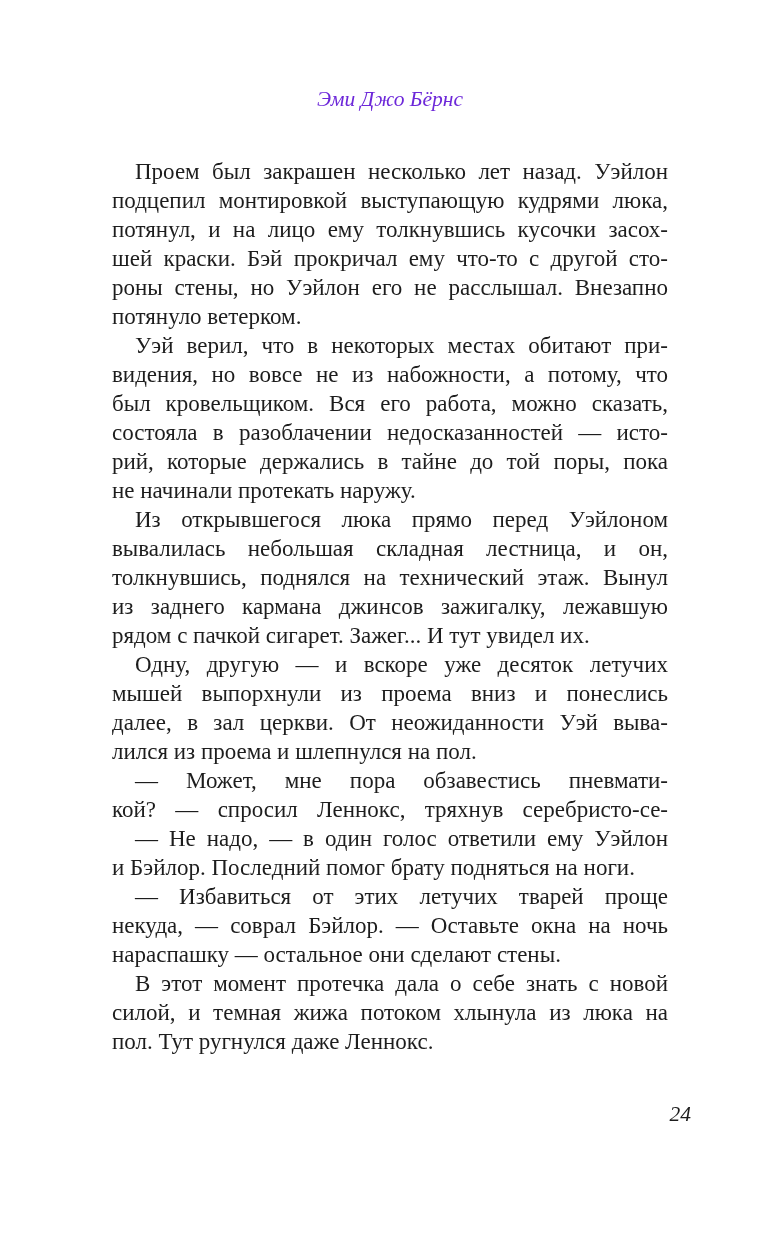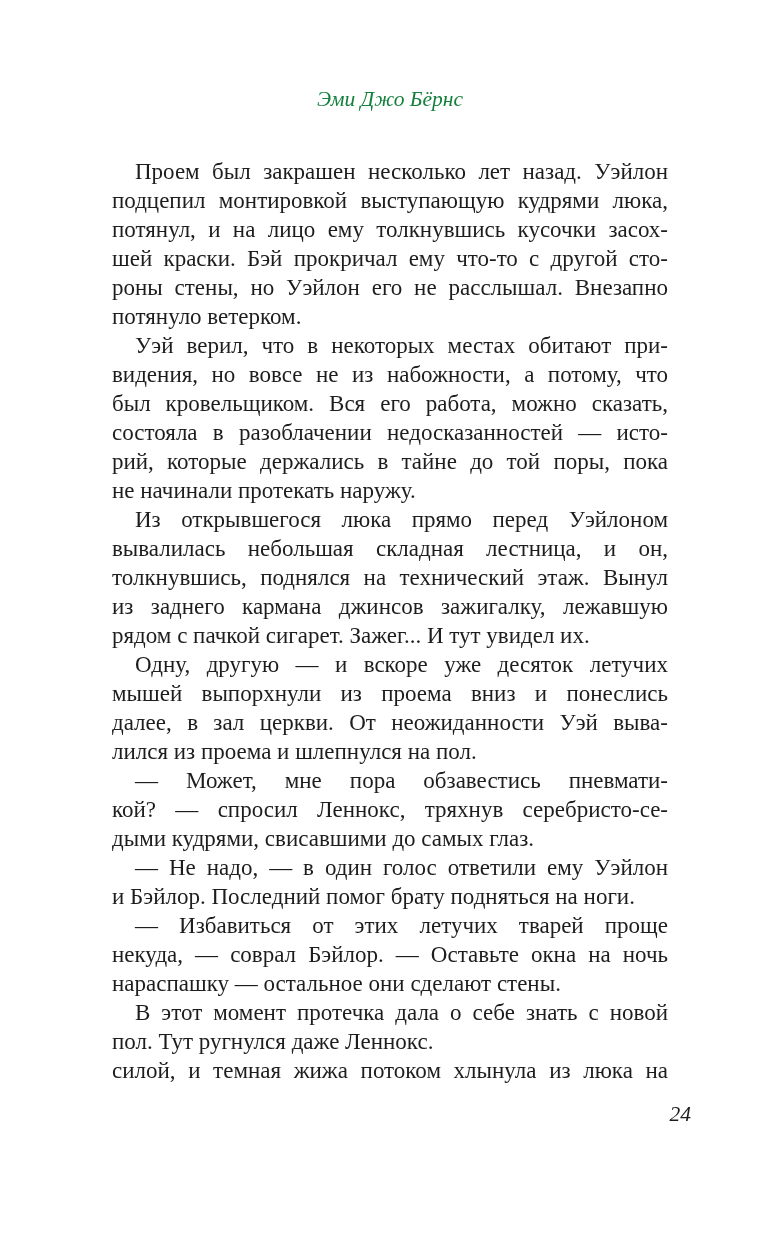--- a/index.html
+++ b/index.html
@@ -18,21 +18,21 @@
   }
   .running-head {
     position: absolute;
     top: 86px;
     left: 112px;
     width: 556px;
     text-align: center;
     font-style: italic;
     font-size: 21.5px;
     line-height: 26px;
-    color: #15803d;
+    color: #6d28d9;
   }
   .body-text {
     position: absolute;
     top: 157px;
     left: 112px;
     width: 556px;
     font-size: 23px;
     line-height: 29px;
   }
   .body-text p {
@@ -103,38 +103,37 @@
     <p>
       <span class="ln j first">Одну, другую — и вскоре уже десяток летучих</span>
       <span class="ln j">мышей выпорхнули из проема вниз и понеслись</span>
       <span class="ln j">далее, в зал церкви. От неожиданности Уэй выва-</span>
       <span class="ln">лился из проема и шлепнулся на пол.</span>
     </p>
 
     <p>
       <span class="ln j first">— Может, мне пора обзавестись пневмати-</span>
       <span class="ln j">кой? — спросил Леннокс, тряхнув серебристо-се-</span>
-      <span class="ln">дыми кудрями, свисавшими до самых глаз.</span>
     </p>
 
     <p>
       <span class="ln j first">— Не надо, — в один голос ответили ему Уэйлон</span>
       <span class="ln">и Бэйлор. Последний помог брату подняться на ноги.</span>
     </p>
 
     <p>
       <span class="ln j first">— Избавиться от этих летучих тварей проще</span>
       <span class="ln j">некуда, — соврал Бэйлор. — Оставьте окна на ночь</span>
       <span class="ln">нараспашку — остальное они сделают стены.</span>
     </p>
 
     <p>
       <span class="ln j first">В этот момент протечка дала о себе знать с новой</span>
+      <span class="ln j">силой, и темная жижа потоком хлынула из люка на</span>
       <span class="ln">пол. Тут ругнулся даже Леннокс.</span>
-      <span class="ln j">силой, и темная жижа потоком хлынула из люка на</span>
     </p>
 
   </div>
 
   <div class="folio">
     <span>24</span>
   </div>
 
 </div>
 

